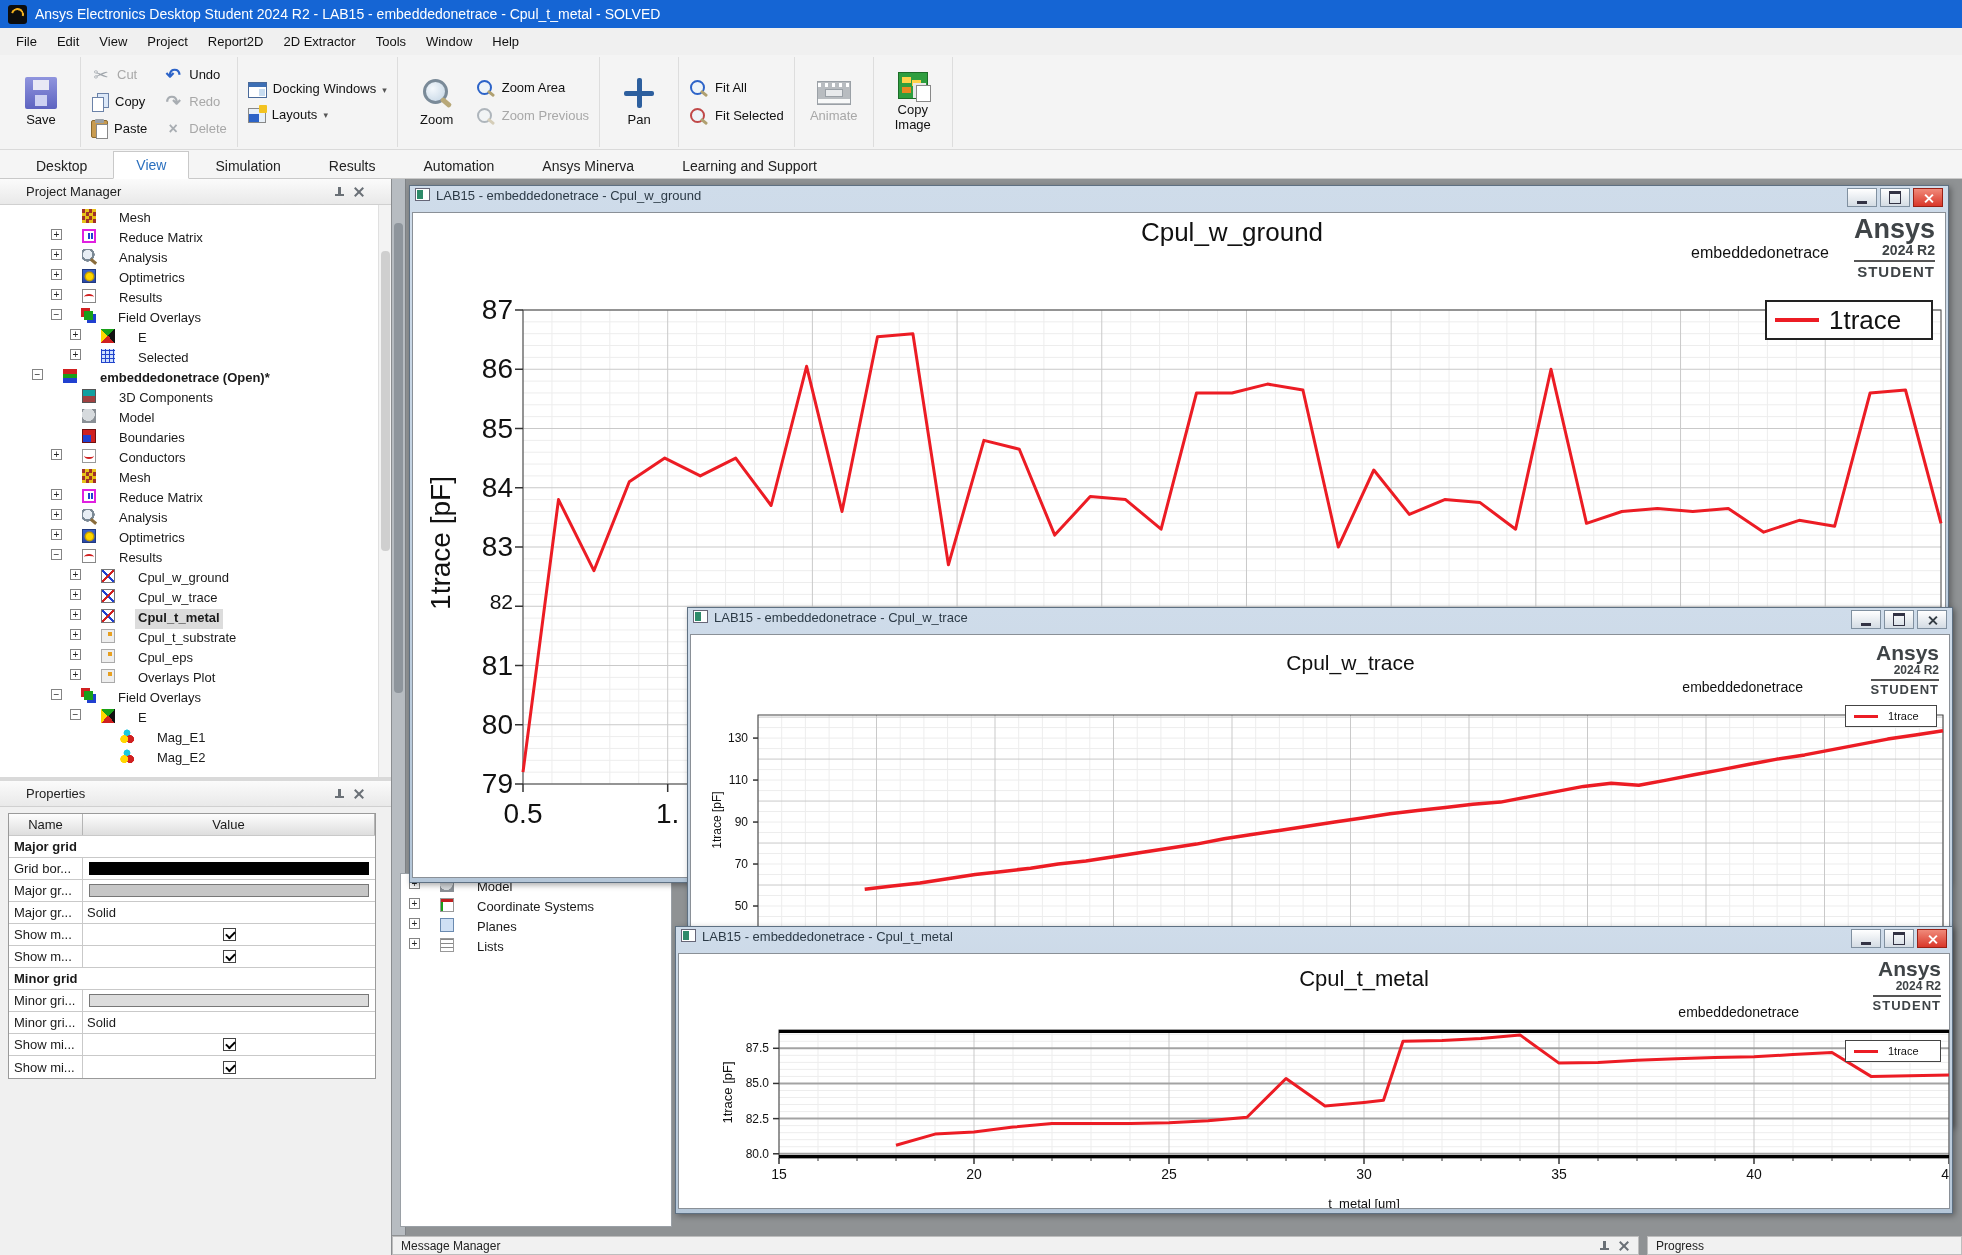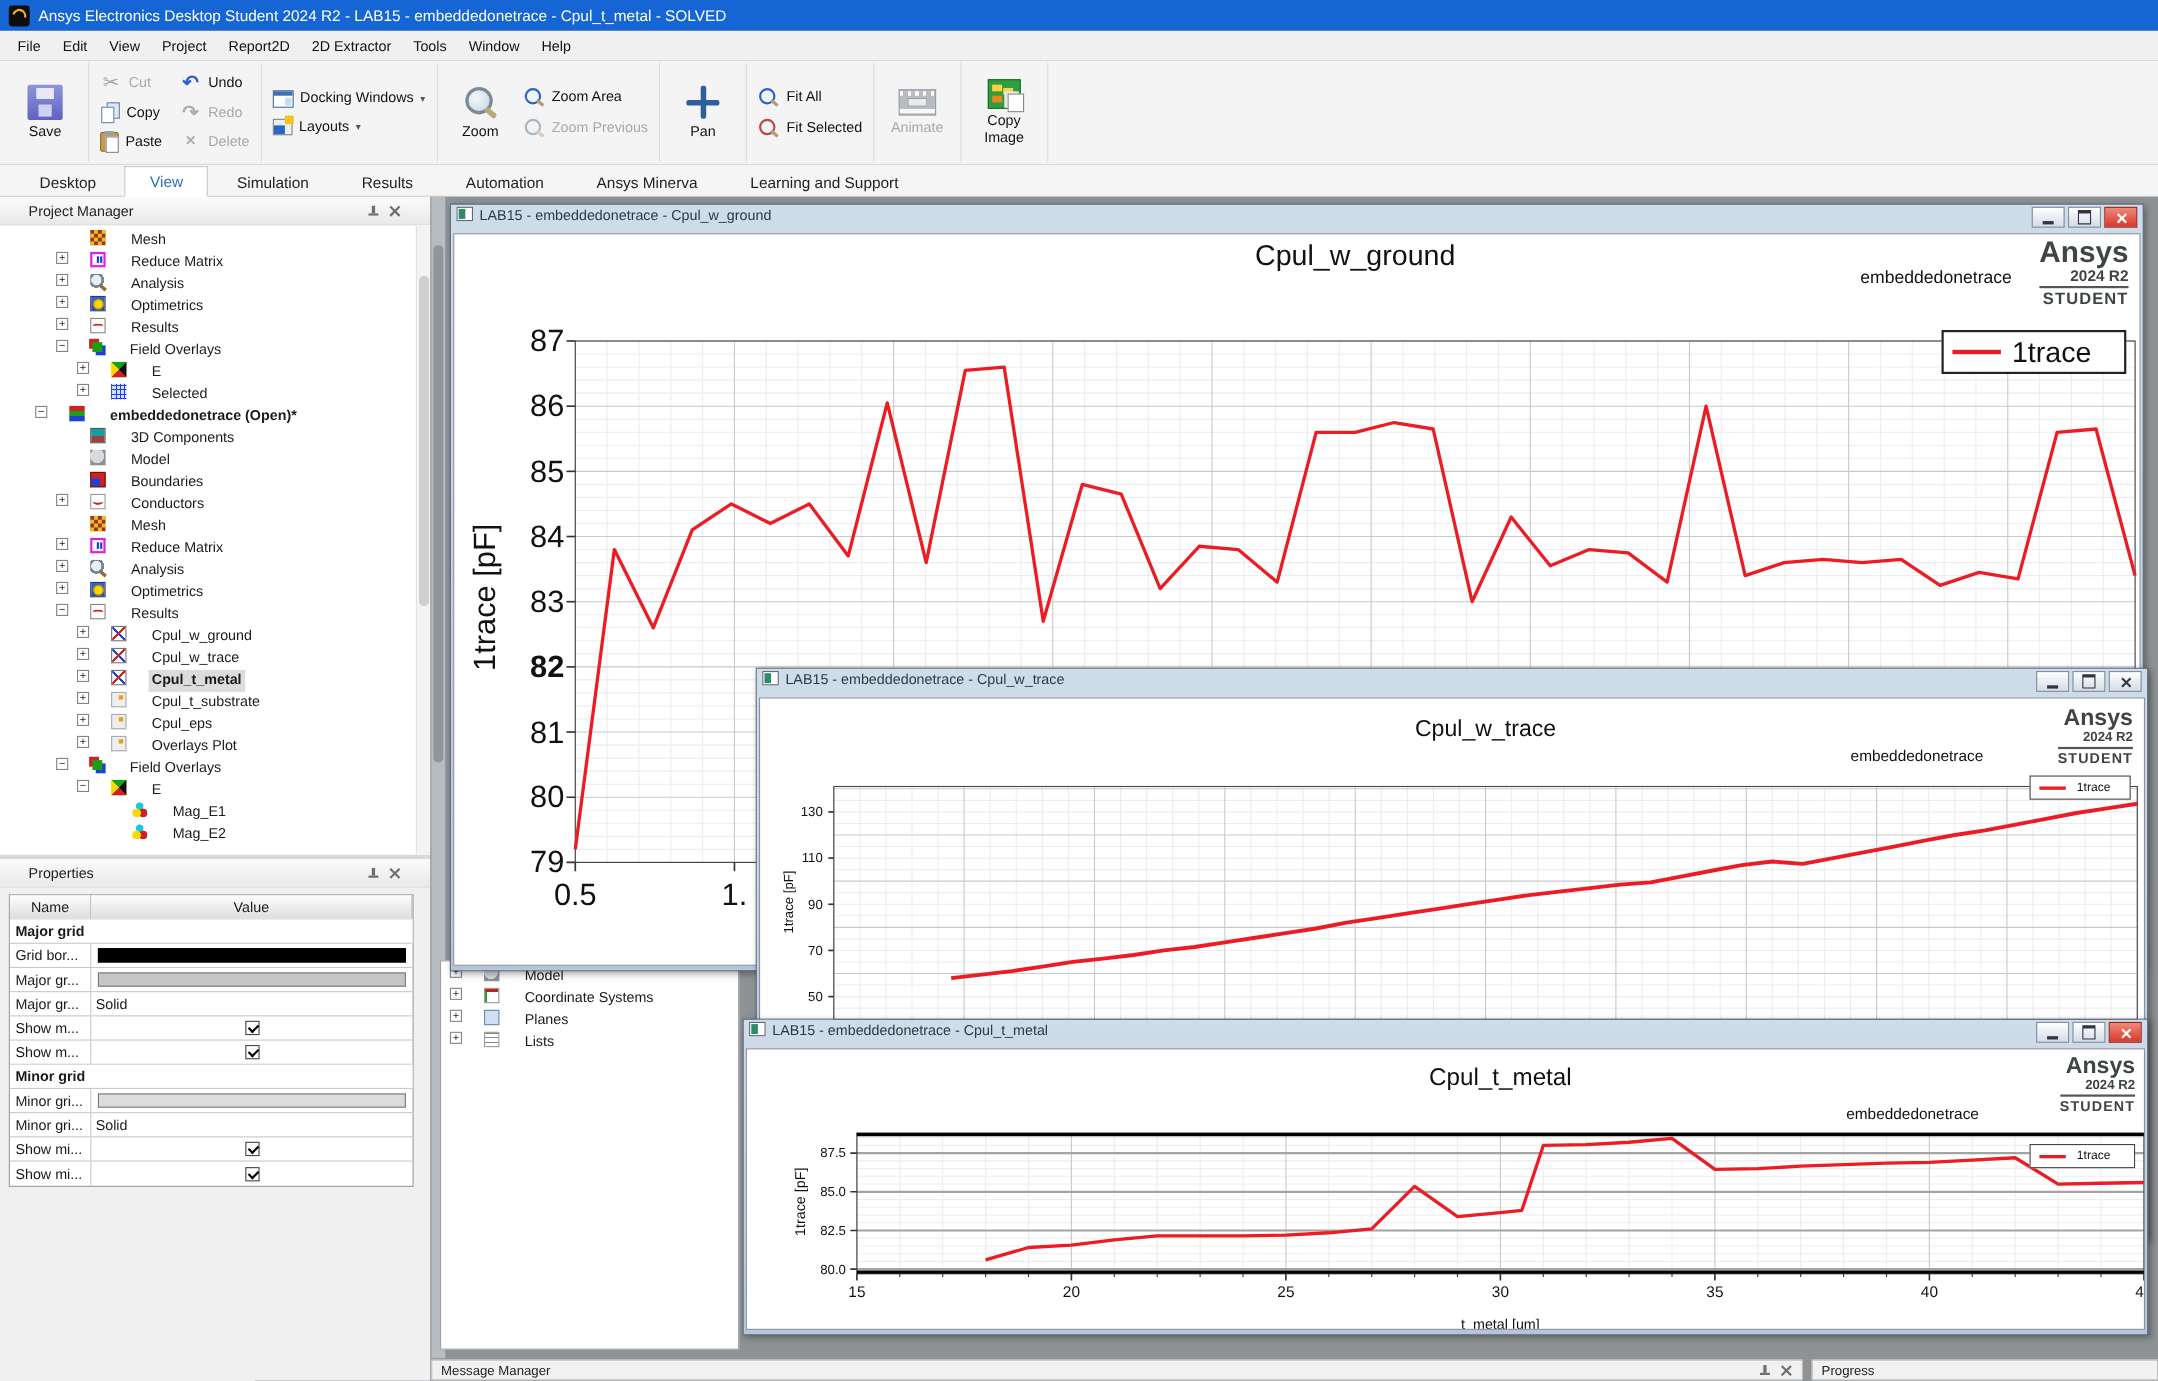--- a/index.html
+++ b/index.html
@@ -694,21 +694,21 @@
                 <line x1="1012.8571428571428" y1="474" x2="1012.8571428571428" y2="482" stroke="#333" stroke-width="1.5"></line>
                 <line x1="1157.5510204081631" y1="474" x2="1157.5510204081631" y2="482" stroke="#333" stroke-width="1.5"></line>
                 <line x1="1302.2448979591836" y1="474" x2="1302.2448979591836" y2="482" stroke="#333" stroke-width="1.5"></line>
                 <polyline points="0.0,462.1 35.5,189.6 70.9,260.7 106.3,171.8 141.8,148.1 177.3,165.9 212.7,148.1 248.1,195.5 283.6,56.3 319.0,201.5 354.5,26.7 389.9,23.7 425.4,254.8 460.9,130.4 496.3,139.2 531.7,225.1 567.2,186.6 602.6,189.6 638.1,219.2 673.5,83.0 709.0,83.0 744.4,74.1 779.9,80.0 815.3,237.0 850.8,160.0 886.3,204.4 921.7,189.6 957.1,192.6 992.6,219.2 1028.0,59.3 1063.5,213.3 1098.9,201.5 1134.4,198.5 1169.8,201.5 1205.3,198.5 1240.7,222.2 1276.2,210.3 1311.6,216.3 1347.1,83.0 1382.5,80.0 1418.0,213.3" fill="none" stroke="#ec1c24" stroke-width="3" stroke-linejoin="round"></polyline>
               </svg>
               <div class="cx" style="left: -96px; top: 81px; width: 196px; text-align: right; font-size: 28px;">87</div>
               <div class="cx" style="left: -96px; top: 140.25px; width: 196px; text-align: right; font-size: 28px;">86</div>
               <div class="cx" style="left: -96px; top: 199.5px; width: 196px; text-align: right; font-size: 28px;">85</div>
               <div class="cx" style="left: -96px; top: 258.75px; width: 196px; text-align: right; font-size: 28px;">84</div>
               <div class="cx" style="left: -96px; top: 318px; width: 196px; text-align: right; font-size: 28px;">83</div>
-              <div class="cx" style="left: -96px; top: 377.25px; width: 196px; text-align: right; font-size: 28px; font-weight: bold;">82</div>
+              <div class="cx" style="left: -96px; top: 377.25px; width: 196px; text-align: right; font-size: 21px;">82</div>
               <div class="cx" style="left: -96px; top: 436.5px; width: 196px; text-align: right; font-size: 28px;">81</div>
               <div class="cx" style="left: -96px; top: 495.75px; width: 196px; text-align: right; font-size: 28px;">80</div>
               <div class="cx" style="left: -96px; top: 555px; width: 196px; text-align: right; font-size: 28px;">79</div>
               <div class="cx" style="left: 50px; top: 585px; width: 120px; text-align: center; font-size: 28px;">0.5</div>
               <div class="cx" style="left: 194.694px; top: 585px; width: 120px; text-align: center; font-size: 28px;">1.</div>
               <div class="cx" style="left: 339.388px; top: 585px; width: 120px; text-align: center; font-size: 28px;">1.5</div>
               <div class="cx" style="left: 484.082px; top: 585px; width: 120px; text-align: center; font-size: 28px;">2.</div>
               <div class="cx" style="left: 628.776px; top: 585px; width: 120px; text-align: center; font-size: 28px;">2.5</div>
               <div class="cx" style="left: 773.469px; top: 585px; width: 120px; text-align: center; font-size: 28px;">3.</div>
               <div class="cx" style="left: 918.163px; top: 585px; width: 120px; text-align: center; font-size: 28px;">3.5</div>

